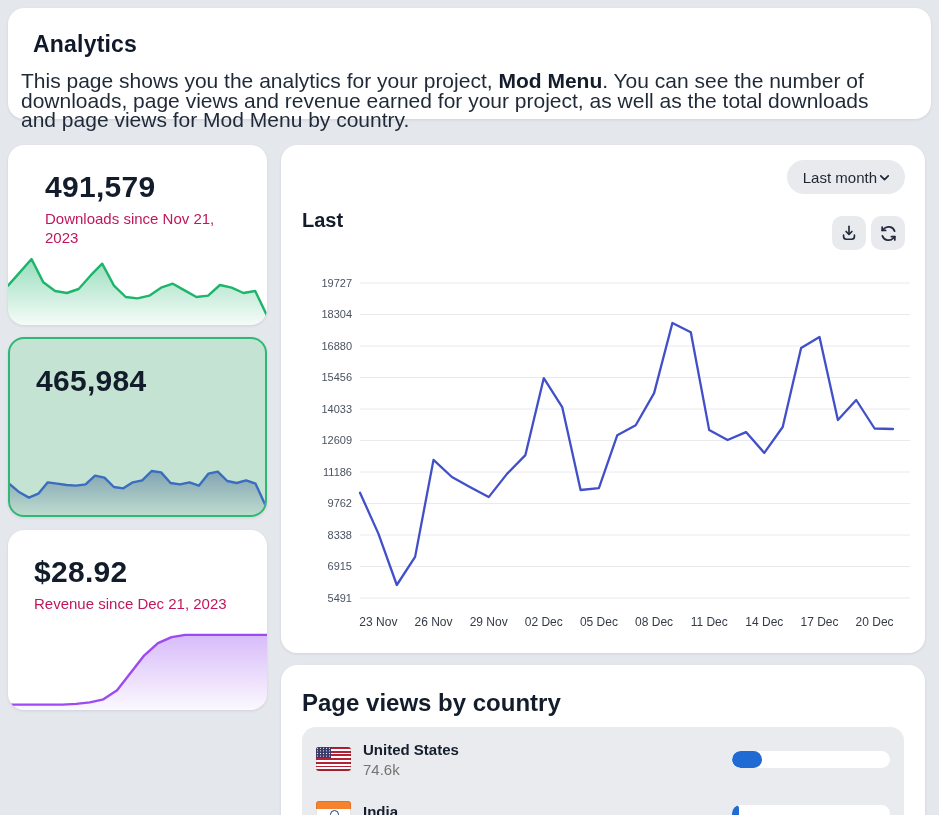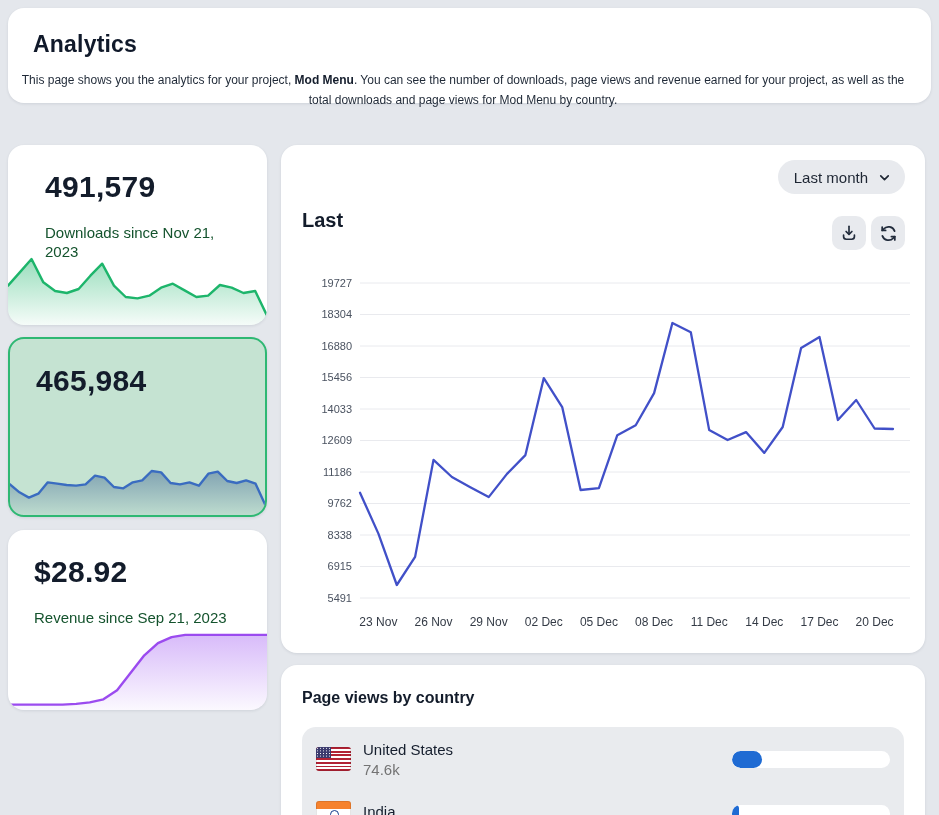--- a/index.html
+++ b/index.html
@@ -12,78 +12,78 @@
     color: #1a2330;
   }
   .card {
     position: absolute;
     background: #ffffff;
     border-radius: 16px;
     box-shadow: 0 1px 3px rgba(30,41,59,0.10);
   }
 
   
-  #header-card { left: 8px; top: 8px; width: 923px; height: 95px; }
+  #header-card { left: 8px; top: 8px; width: 923px; height: 111px; }
   .page-title { margin: 23px 0 0 25px; font-size: 23px; font-weight: bold; color: #10192a; letter-spacing: .2px; }
-  .page-desc { margin: 13px 26px 0 13px; font-size: 12px; line-height: 19.5px; color: #1f2937; text-align: center; }
+  .page-desc { margin: 13px 26px 0 13px; font-size: 21px; line-height: 19.5px; color: #1f2937; }
   .page-desc b { color: #141d2c; }
 
   
   .stat-card { left: 8px; width: 259px; height: 180px; overflow: hidden; cursor: pointer; }
   #stat-card-0 { top: 145px; padding-left: 11px; }
   #stat-card-1 { top: 337px; background: #c5e3d2; border: 2px solid #2eb873; }
   #stat-card-2 { top: 530px; }
   .stat-value { margin: 25px 0 0 26px; font-size: 30px; font-weight: bold; color: #131c2b; letter-spacing: .3px; }
-  .stat-label { margin: 19px 24px 0 26px; font-size: 15px; line-height: 19px; color: #14532d; }
+  .stat-label { margin: 5px 24px 0 26px; font-size: 15px; line-height: 19px; color: #be185d; }
   .spark-wrap { position: absolute; left: 0; right: 0; bottom: 0; }
   .spark-wrap svg { display: block; width: 100%; height: 100%; }
   #stat-card-0 .spark-wrap, #stat-card-1 .spark-wrap { height: 72px; }
   #stat-card-2 .spark-wrap { height: 82px; }
 
   
   #views-card { left: 281px; top: 145px; width: 644px; height: 508px; }
   .range-btn {
     position: absolute; top: 15px; right: 20px; height: 34px;
-    display: flex; align-items: center; gap: 9px;
+    display: flex; align-items: center; 
     background: #e8eaee; border: none; border-radius: 17px;
     padding: 0 13px 0 16px; font-family: inherit;
     font-size: 15px; color: #1e2633; cursor: pointer;
   }
   .views-title { position: absolute; left: 21px; top: 64px; font-size: 20px; font-weight: bold; color: #131c2b; }
   .icon-btn-row { position: absolute; top: 71px; right: 20px; display: flex; gap: 5px; }
   .icon-btn {
     width: 34px; height: 34px; border: none; border-radius: 10px;
     background: #e8eaee; color: #222c3c; cursor: pointer;
     display: flex; align-items: center; justify-content: center;
   }
   #views-chart { position: absolute; left: 0; top: 0; width: 644px; height: 508px; pointer-events: none; }
 
   
   #country-card { left: 281px; top: 665px; width: 644px; height: 300px; }
-  .country-title { position: absolute; left: 21px; top: 24px; font-size: 16px; font-weight: bold; color: #131c2b; }
+  .country-title { position: absolute; left: 21px; top: 24px; font-size: 24px; font-weight: bold; color: #131c2b; }
   .country-list {
     position: absolute; left: 21px; right: 21px; top: 62px; height: 230px;
     background: #e9ebee; border-radius: 14px; padding: 5px 14px;
   }
   .country-row { display: flex; align-items: center; height: 54px; }
   .flag { width: 35px; height: 24px; border-radius: 3px; margin-right: 12px; position: relative; overflow: hidden; flex: none; box-shadow: inset 0 0 0 1px rgba(0,0,0,0.10); }
   .flag-us { background: repeating-linear-gradient(180deg, #b22234 0 1.85px, #ffffff 1.85px 3.7px); }
   .flag-us::after {
     content: ""; position: absolute; left: 0; top: 0; width: 15px; height: 11px;
     background: #3c3b6e;
     background-image: radial-gradient(circle, #fff 0.6px, transparent 0.8px);
     background-size: 3px 2.6px;
   }
   .flag-in { background: linear-gradient(180deg, #f6822d 0 33.4%, #ffffff 33.4% 66.7%, #2a8a3c 66.7%); }
   .flag-in::after {
     content: ""; position: absolute; left: 50%; top: 50%; width: 7px; height: 7px;
     margin: -3.5px 0 0 -3.5px; border: 1.4px solid #123a8c; border-radius: 50%;
   }
   .country-info { display: flex; flex-direction: column; justify-content: center; }
-  .country-name { font-size: 15px; font-weight: normal; color: #151e2d; }
+  .country-name { font-size: 15px; font-weight: bold; color: #151e2d; }
   .country-value { font-size: 15px; color: #737373; margin-top: 3px; }
   .country-bar { margin-left: auto; width: 158px; height: 17px; border-radius: 9px; background: #ffffff; overflow: hidden; }
   .country-bar-fill { height: 100%; border-radius: 9px; background: #1f6bd3; }
 </style>
 </head>
 <body>
 
 <section class="card" id="header-card">
   <h1 class="page-title">Analytics</h1>
   <p class="page-desc"><span>This page shows you the analytics for your project, </span><b>Mod Menu</b><span>. You can see the number of downloads, page views and revenue earned for your project, as well as the total downloads and page views for Mod Menu by country.</span></p>
@@ -117,21 +117,21 @@
           </linearGradient>
         </defs>
         <path d="M0.00 22.96 L3.70 27.40 L7.41 30.36 L11.11 28.14 L14.81 21.85 L18.52 22.59 L22.22 23.33 L25.93 23.70 L29.63 22.96 L33.33 18.15 L37.04 19.26 L40.74 24.44 L44.44 25.18 L48.15 21.85 L51.85 20.74 L55.56 15.56 L59.26 16.30 L62.96 22.22 L66.67 22.96 L70.37 21.85 L74.07 23.70 L77.78 17.04 L81.48 15.93 L85.19 21.11 L88.89 22.22 L92.59 20.74 L96.30 22.59 L100.00 34.06 L100 42 L0 42 Z" fill="url(#sg1)" stroke="none"></path>
         <path d="M0.00 22.96 L3.70 27.40 L7.41 30.36 L11.11 28.14 L14.81 21.85 L18.52 22.59 L22.22 23.33 L25.93 23.70 L29.63 22.96 L33.33 18.15 L37.04 19.26 L40.74 24.44 L44.44 25.18 L48.15 21.85 L51.85 20.74 L55.56 15.56 L59.26 16.30 L62.96 22.22 L66.67 22.96 L70.37 21.85 L74.07 23.70 L77.78 17.04 L81.48 15.93 L85.19 21.11 L88.89 22.22 L92.59 20.74 L96.30 22.59 L100.00 34.06" fill="none" stroke="#3a6cc0" stroke-width="2.4" vector-effect="non-scaling-stroke" stroke-linejoin="round" stroke-linecap="round"></path>
       </svg>
   </div>
 </section>
 
 <section class="card stat-card" id="stat-card-2">
   <div class="stat-value">$28.92</div>
-  <div class="stat-label">Revenue since Sep 21, 2023</div>
+  <div class="stat-label">Revenue since Dec 21, 2023</div>
   <div class="spark-wrap">
     <svg viewBox="0 0 100 40" preserveAspectRatio="none">
         <defs>
           <linearGradient id="sg2" x1="0" y1="0" x2="0" y2="1">
             <stop offset="0%" stop-color="rgba(168,104,243,0.45)"></stop>
             <stop offset="100%" stop-color="rgba(168,104,243,0.02)"></stop>
           </linearGradient>
         </defs>
         <path d="M0.00 37.39 L5.26 37.39 L10.53 37.39 L15.79 37.39 L21.05 37.39 L26.32 37.02 L31.58 36.28 L36.84 34.80 L42.11 30.36 L47.37 21.85 L52.63 13.34 L57.89 7.42 L63.16 4.46 L68.42 3.35 L73.68 3.35 L78.95 3.35 L84.21 3.35 L89.47 3.35 L94.74 3.35 L100.00 3.35 L100 42 L0 42 Z" fill="url(#sg2)" stroke="none"></path>
         <path d="M0.00 37.39 L5.26 37.39 L10.53 37.39 L15.79 37.39 L21.05 37.39 L26.32 37.02 L31.58 36.28 L36.84 34.80 L42.11 30.36 L47.37 21.85 L52.63 13.34 L57.89 7.42 L63.16 4.46 L68.42 3.35 L73.68 3.35 L78.95 3.35 L84.21 3.35 L89.47 3.35 L94.74 3.35 L100.00 3.35" fill="none" stroke="#9b4bef" stroke-width="2.4" vector-effect="non-scaling-stroke" stroke-linejoin="round" stroke-linecap="round"></path>

